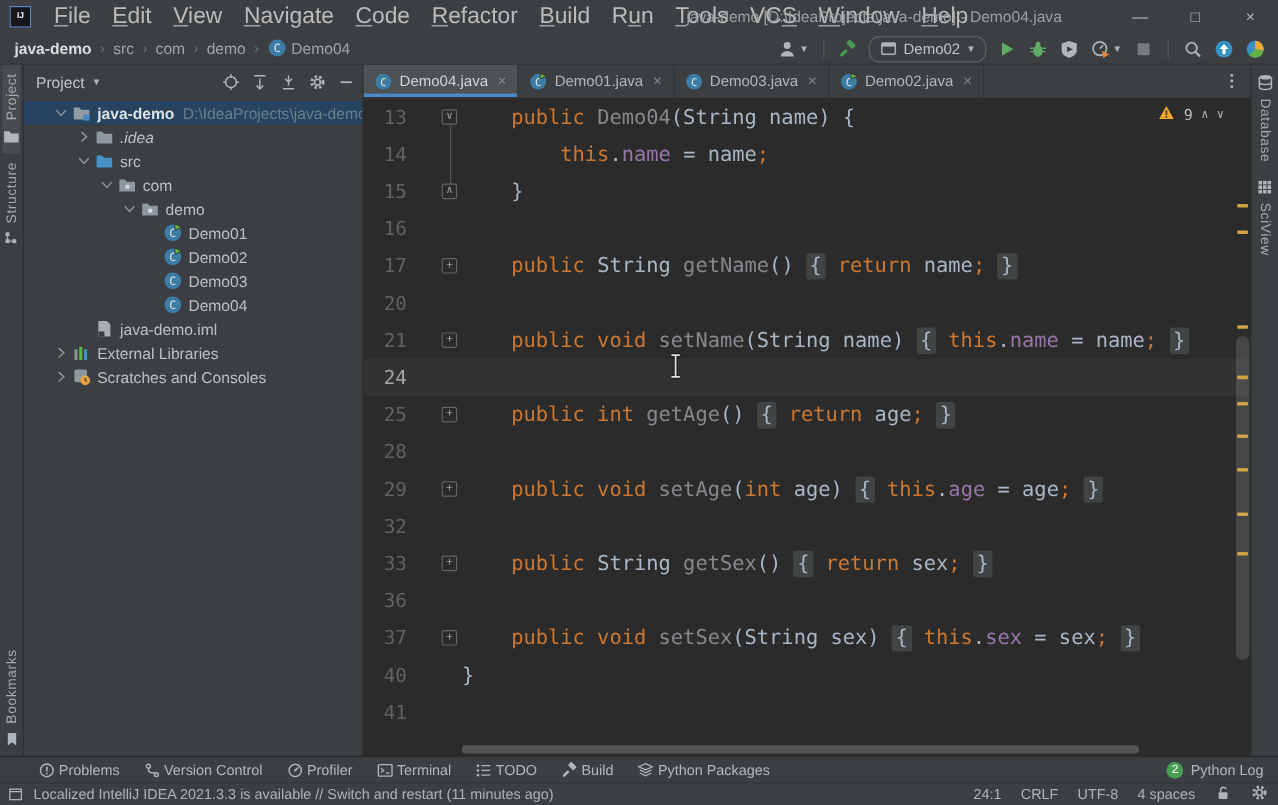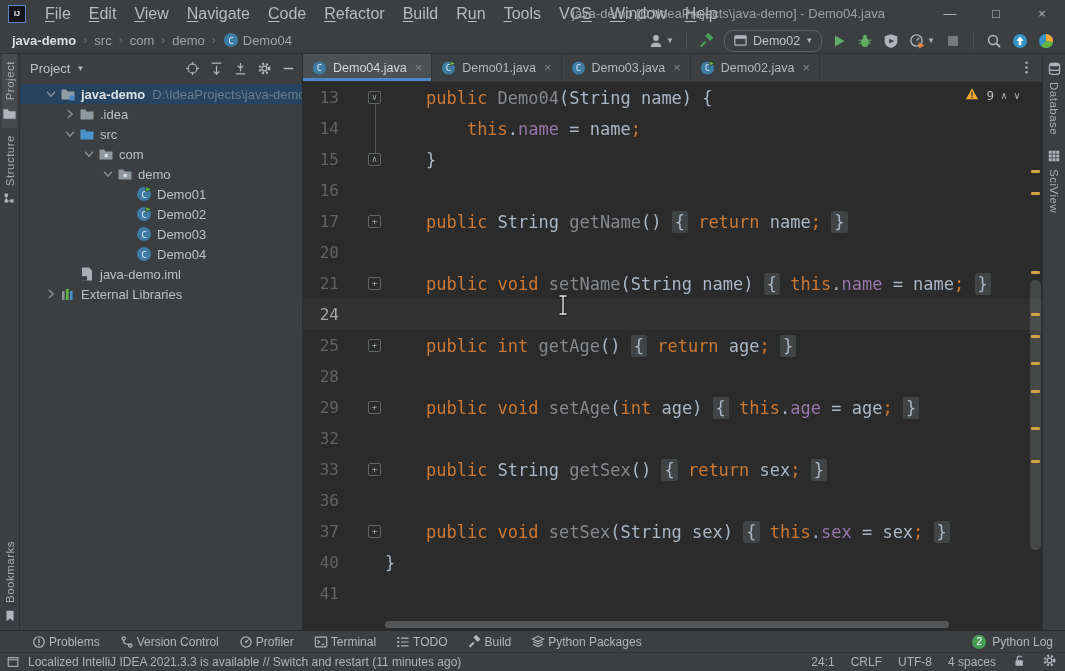--- a/index.html
+++ b/index.html
@@ -2,21 +2,21 @@
 <html><head>
 <meta charset="utf-8">
 <style>
   html,body{margin:0;padding:0;background:#222;}
   #app{position:relative;width:1065px;height:671px;background:#3c3f41;overflow:hidden;
        font-family:"Liberation Sans",sans-serif;color:#bbbbbb;-webkit-font-smoothing:antialiased;}
   
   #titlebar{position:absolute;top:0;left:0;right:0;height:27px;display:flex;align-items:center;background:#3c3f41;}
   #logo{width:16px;height:16px;margin:0 10px 0 8px;border:1px solid #5b86c3;background:#15151a;
         color:#fff;font-size:7px;font-weight:bold;display:flex;align-items:center;justify-content:center;}
-  .menu-item{padding:0 9px;font-size:16px;color:#bbbbbb;line-height:27px;cursor:default;}
+  .menu-item{padding:0 9px;font-size:19px;color:#bbbbbb;line-height:27px;cursor:default;}
   .menu-item u{text-underline-offset:2px;}
   #win-title{position:absolute;left:572px;font-size:13px;color:#9da0a2;white-space:nowrap;}
   #win-controls{position:absolute;right:0;top:0;height:27px;display:flex;}
   .win-btn{width:46px;height:27px;display:flex;align-items:center;justify-content:center;font-size:13px;color:#bbbbbb;}
   
   #toolbar{position:absolute;top:27px;left:0;right:0;height:27px;background:#3c3f41;border-bottom:1px solid #303233;
            display:flex;align-items:center;box-sizing:border-box;}
   #breadcrumbs{display:flex;align-items:center;padding-left:12px;font-size:13px;white-space:nowrap;}
   .crumb{color:#a0a4a7;}
   .crumb.bold{color:#dadee0;font-weight:bold;}
@@ -333,21 +333,21 @@
             </span>
             <span class="ticon">
               <svg width="16" height="16" viewBox="0 0 16 16">
                 <path d="M1.5 3.5 h4.6 l1.6 2 h6.8 v8 H1.5 z" fill="#8F9CA3"></path>
                 <rect x="9.5" y="9.5" width="5" height="5" fill="#4A88C7"></rect>
               </svg>
             </span>
             <span class="tlabel bold">java-demo</span>
             <span class="tdetail">D:\IdeaProjects\java-demo</span>
           </div>
-          <div class="tree-row" style="padding-left: 41px;">
+          <div class="tree-row" style="padding-left: 41px; font-style: italic;">
             <span class="chev">
               <svg width="14" height="14" viewBox="0 0 16 16">
                 <path d="M5.5 3.5 L10.5 8 L5.5 12.5" stroke="#8A9298" stroke-width="1.5" fill="none"></path>
               </svg>
             </span>
             <span class="ticon">
               <svg width="16" height="16" viewBox="0 0 16 16">
                 <path d="M1.5 3.5 h4.6 l1.6 2 h6.8 v8 H1.5 z" fill="#8E999F"></path>
               </svg>
             </span>
@@ -453,20 +453,35 @@
               </svg>
             </span>
             <span class="ticon">
               <svg width="16" height="16" viewBox="0 0 16 16">
                 <rect x="2" y="5" width="2.6" height="9" fill="#8a9199"></rect>
                 <rect x="6" y="3" width="2.6" height="11" fill="#62B543"></rect>
                 <rect x="10" y="5" width="2.6" height="9" fill="#4793C9"></rect>
               </svg>
             </span>
             <span class="tlabel">External Libraries</span>
+          </div>
+          <div class="tree-row" style="padding-left: 22px;">
+            <span class="chev">
+              <svg width="14" height="14" viewBox="0 0 16 16">
+                <path d="M5.5 3.5 L10.5 8 L5.5 12.5" stroke="#8A9298" stroke-width="1.5" fill="none"></path>
+              </svg>
+            </span>
+            <span class="ticon">
+              <svg width="16" height="16" viewBox="0 0 16 16">
+                <rect x="2" y="2" width="10.5" height="10.5" rx="1.5" fill="#8E999F"></rect>
+                <circle cx="11" cy="11" r="4" fill="#E8A33D"></circle>
+                <path d="M11 8.8 V11 l1.6 1" stroke="#3a3d3f" stroke-width="1" fill="none"></path>
+              </svg>
+            </span>
+            <span class="tlabel">Scratches and Consoles</span>
           </div>
         </div>
     </div>
 
     <div id="editor-col">
       <div id="tabbar">
           <div class="etab active">
             <span class="ticon">
               <svg width="16" height="16" viewBox="0 0 16 16">
                 <circle cx="8" cy="8" r="7" fill="#3C7CA5"></circle>

